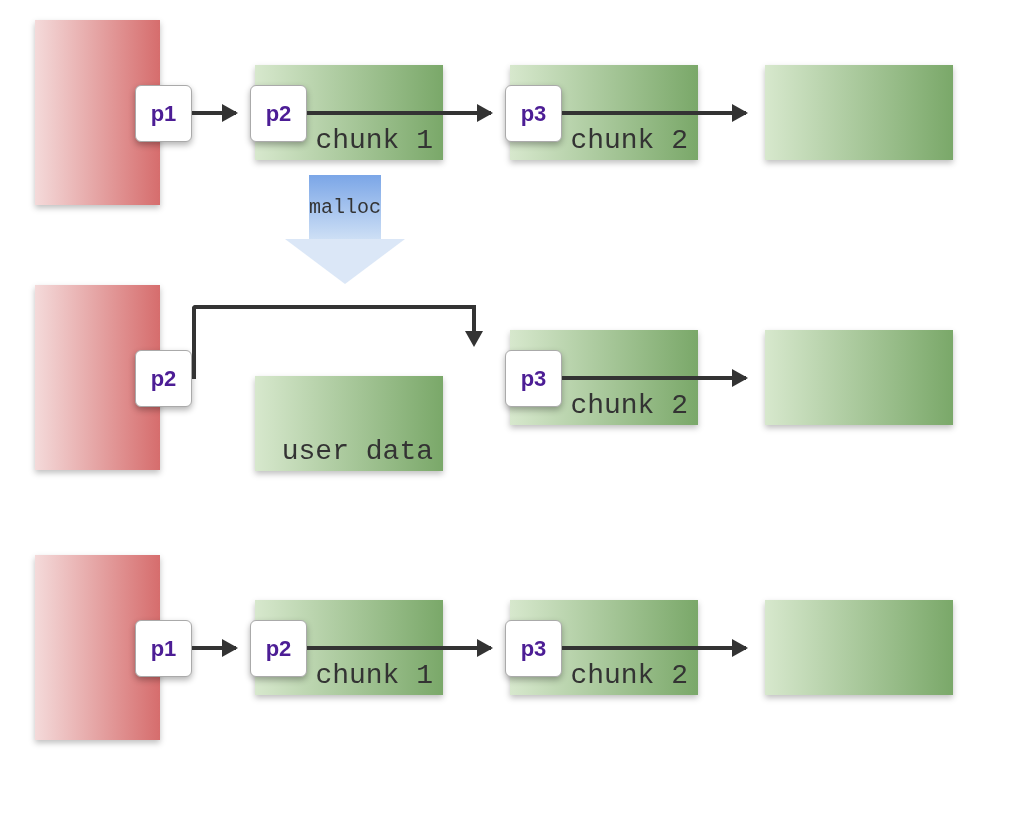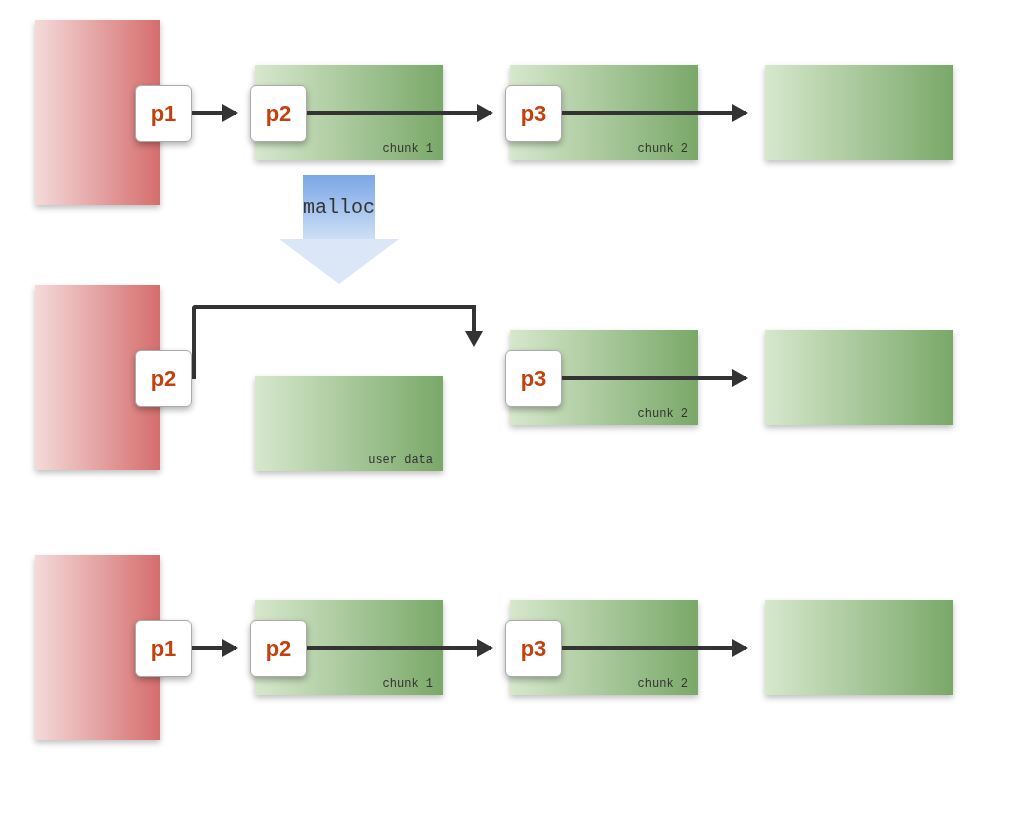--- a/index.html
+++ b/index.html
@@ -30,40 +30,40 @@
     position: absolute;
     width: 188px;
     height: 95px;
     background: linear-gradient(to right, #d7e8cd, #7aa869);
     box-shadow: 0 3px 6px rgba(0,0,0,0.25);
   }
   .chunk .chunk-label {
     position: absolute;
     right: 10px;
     bottom: 4px;
-    font-size: 12px;
+    font-size: 28px;
     color: #333;
   }
 
   
   .ptr {
     position: absolute;
     width: 55px;
     height: 55px;
     background: #fff;
     border: 1.5px solid #aaa;
     border-radius: 6px;
     box-shadow: 0 3px 6px rgba(0,0,0,0.3);
     display: flex;
     align-items: center;
     justify-content: center;
     font-weight: bold;
     font-family: Arial, Helvetica, sans-serif;
     font-size: 22px;
-    color: #c2410c;
+    color: #4c1d95;
   }
 
   
   .arrow {
     position: absolute;
     background: #333;
     height: 4px;
   }
   .arrow::after {
     content: "";
@@ -151,21 +151,21 @@
     <span>p2</span>
   </div>
   <div class="ptr" style="left:505px; top:85px;">
     <span>p3</span>
   </div>
 
   <div class="arrow" style="left:192px; top:111px; width:44px;"></div>
   <div class="arrow" style="left:307px; top:111px; width:184px;"></div>
   <div class="arrow" style="left:562px; top:111px; width:184px;"></div>
 
-  <div class="step-arrow" style="left:279px; top:175px;">
+  <div class="step-arrow" style="left:285px; top:175px;">
     <div class="shaft">
         <span>malloc</span>
       </div>
     <div class="head"></div>
   </div>
 
   <div class="redblock" style="left:35px; top:285px;"></div>
 
   <div class="chunk" style="left:255px; top:330px;margin-top:46px;">
     <span class="chunk-label">user data</span>

